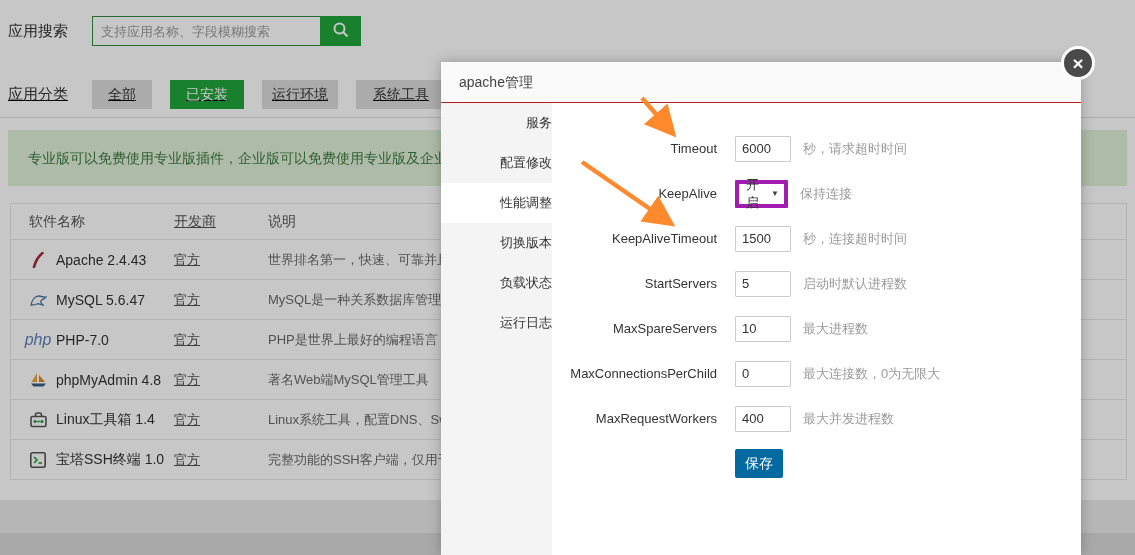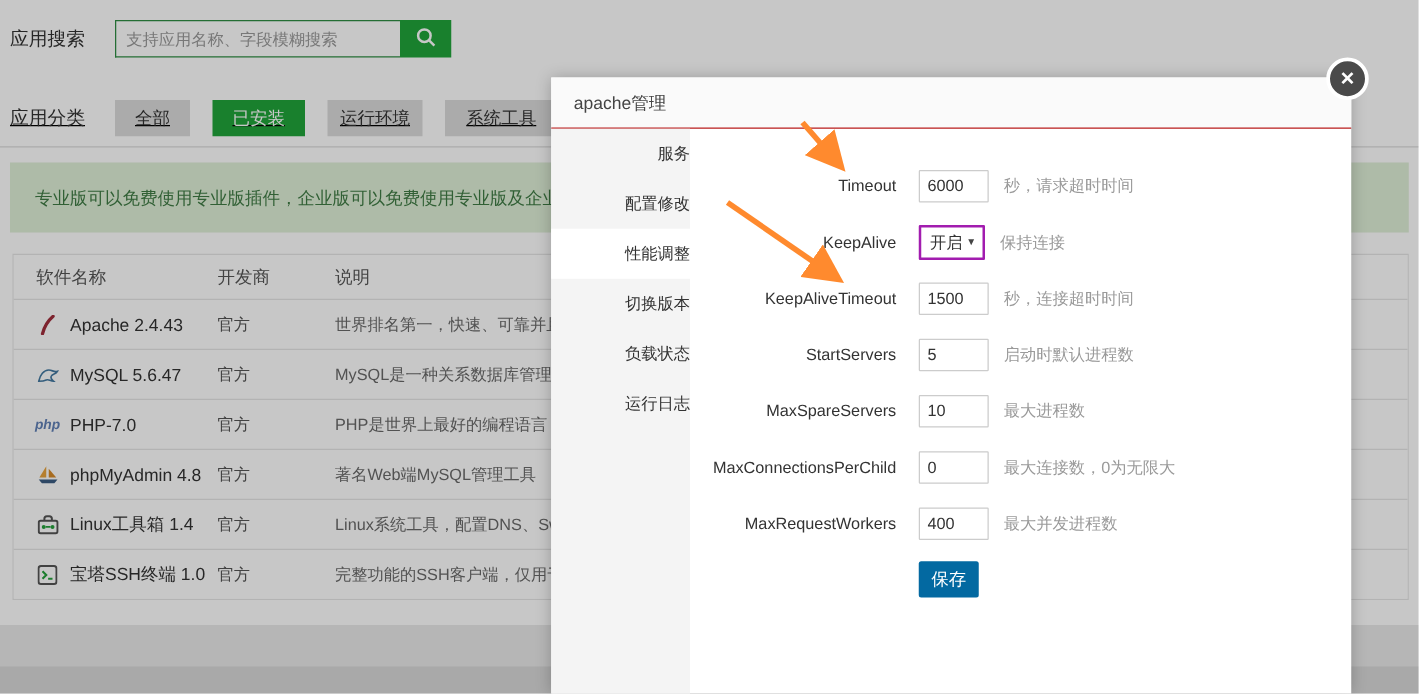--- a/index.html
+++ b/index.html
@@ -22,50 +22,50 @@
     font-size:14px; margin-right:18px; cursor:pointer; }
   .cat-btn.active { background:#20a53a; color:#fff; }
   .w60{width:60px}.w74{width:74px}.w76{width:76px}.w90{width:90px}
   .section-divider { position:absolute; left:0; top:117px; width:1135px; border-top:1px solid #ddd; }
   .notice { position:absolute; left:8px; top:130px; width:1119px; height:56px; background:#dff0d8;
     color:#3f7b44; font-size:14px; line-height:56px; padding-left:20px; }
   .apps-table { position:absolute; left:10px; top:203px; width:1117px; border:1px solid #e6e6e6; background:#fff; }
   .t-row { display:flex; align-items:center; height:40px; border-top:1px solid #e6e6e6; background:#fff; }
   .t-head { height:35px; border-top:none; }
   .t-c1 { width:163px; padding-left:18px; display:flex; align-items:center; overflow:hidden; white-space:nowrap; }
-  .t-c2 { width:94px; white-space:nowrap; }
+  .t-c2 { width:94px; white-space:nowrap;text-decoration:underline; }
   .t-c3 { flex:1; white-space:nowrap; overflow:hidden; }
   .t-head .t-c1,.t-head .t-c2,.t-head .t-c3 { font-size:14px; color:#555; }
   .app-icon { width:18px; height:16px; margin-right:9px; flex:none; display:flex;
     align-items:center; justify-content:center; }
   .app-name { font-size:14px; color:#333; }
   .vendor { font-size:13px; color:#555; }
   .desc { font-size:13px; color:#6a6a6a; }
-  .php-txt { font-style:italic; font-weight:bold; font-size:11px; color:#6181b6; }
+  .php-txt { font-style:italic; font-weight:normal; font-size:16px; color:#6181b6; }
   .pagebg { position:absolute; left:0; top:500px; width:1135px; height:33px; background:#eaeaea; }
   .footer { position:absolute; left:0; top:533px; width:1135px; height:22px; background:#d9d9d9; }
 
   
   .overlay { position:absolute; inset:0; background:rgba(0,0,0,0.22); z-index:5; }
 
   
   .modal { position:absolute; left:441px; top:62px; width:640px; height:493px; background:#fff;
     z-index:10; box-shadow:0 0 12px rgba(0,0,0,0.25); }
   .modal-header { height:41px; background:#fafafa; border-bottom:1px solid #b91c1c;
     font-size:14px; color:#444; line-height:41px; padding-left:18px; }
   .modal-body { display:flex; height:452px; }
   .tabs { width:111px; background:#f4f4f4; flex:none;text-align:right; }
   .tab { height:40px; line-height:40px; padding-left:20px; font-size:13px; color:#333; cursor:pointer; }
   .tab.active { background:#fff; }
   .content { flex:1; padding-top:23px; position:relative; }
   .f-row { display:flex; align-items:center; height:45px; }
   .f-label { width:165px; text-align:right; font-size:13px; color:#333; flex:none; }
   .f-input { margin-left:18px; width:56px; height:26px; border:1px solid #ccc; border-radius:1px;
     padding:0 6px; font-size:13px; color:#333; outline:none; }
-  .f-select { margin-left:18px; width:53px; height:28px; border:2px solid #a21caf; border-radius:1px;
+  .f-select { margin-left:18px; width:53px; height:28px; border:4px solid #a21caf; border-radius:1px;
     display:flex; align-items:center; justify-content:space-between; padding:0 5px 0 7px;
     font-size:13px; color:#333; cursor:pointer; background:#fff; }
   .f-select .caret { font-size:8px; color:#444; }
   .f-hint { margin-left:12px; font-size:13px; color:#9a9a9a; white-space:nowrap; }
   .save-btn { margin:8px 0 0 183px; width:48px; height:29px; background:#0369a1; color:#fff;
     border:none; border-radius:2px; font-size:14px; cursor:pointer; }
   .arrows { position:absolute; inset:0; width:640px; height:493px; pointer-events:none; z-index:12; }
   .modal-close { position:absolute; left:1061px; top:46px; width:34px; height:34px; z-index:20;
     background:#4a4a4a; border:3px solid #fff; border-radius:50%; color:#fff; display:flex;
     align-items:center; justify-content:center; font-size:19px; font-weight:bold; cursor:pointer;

